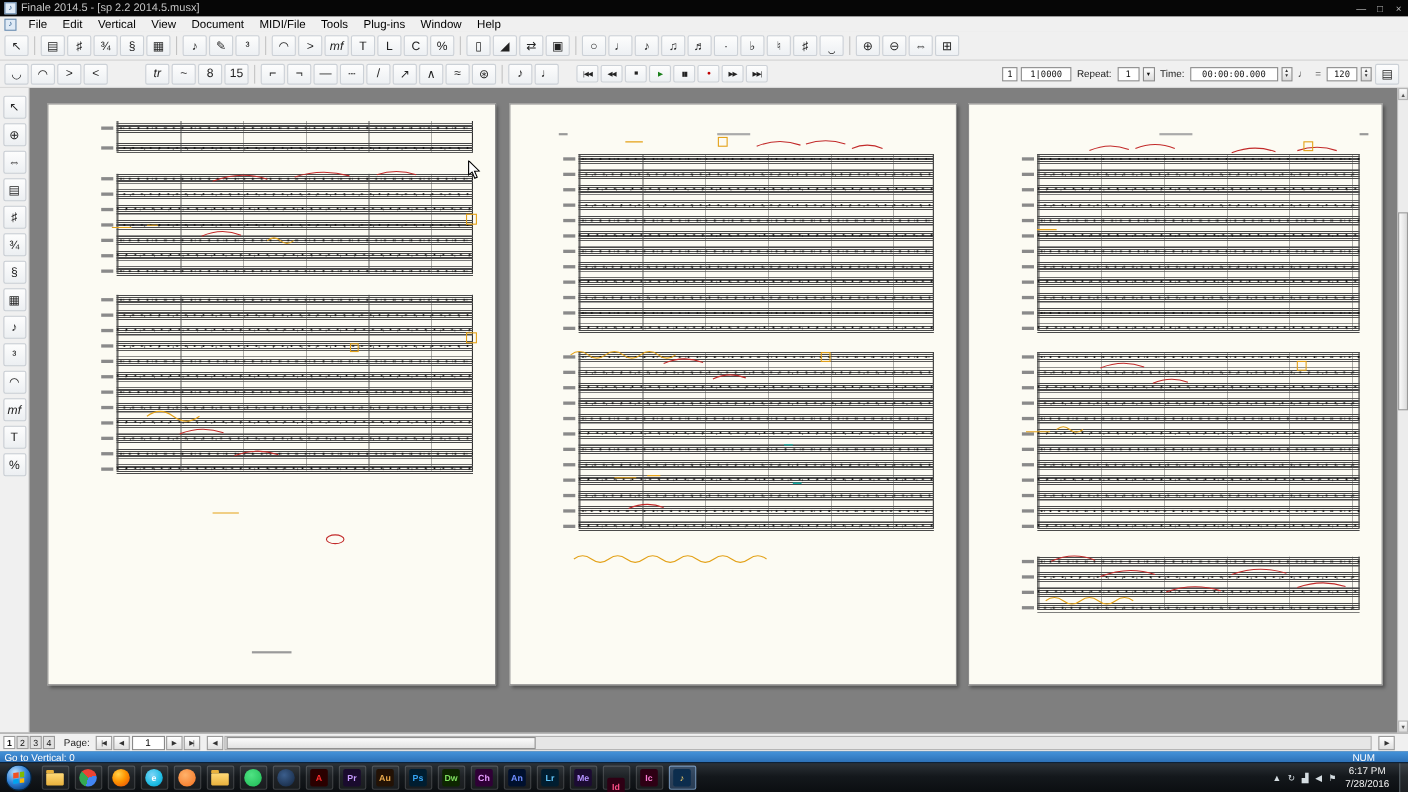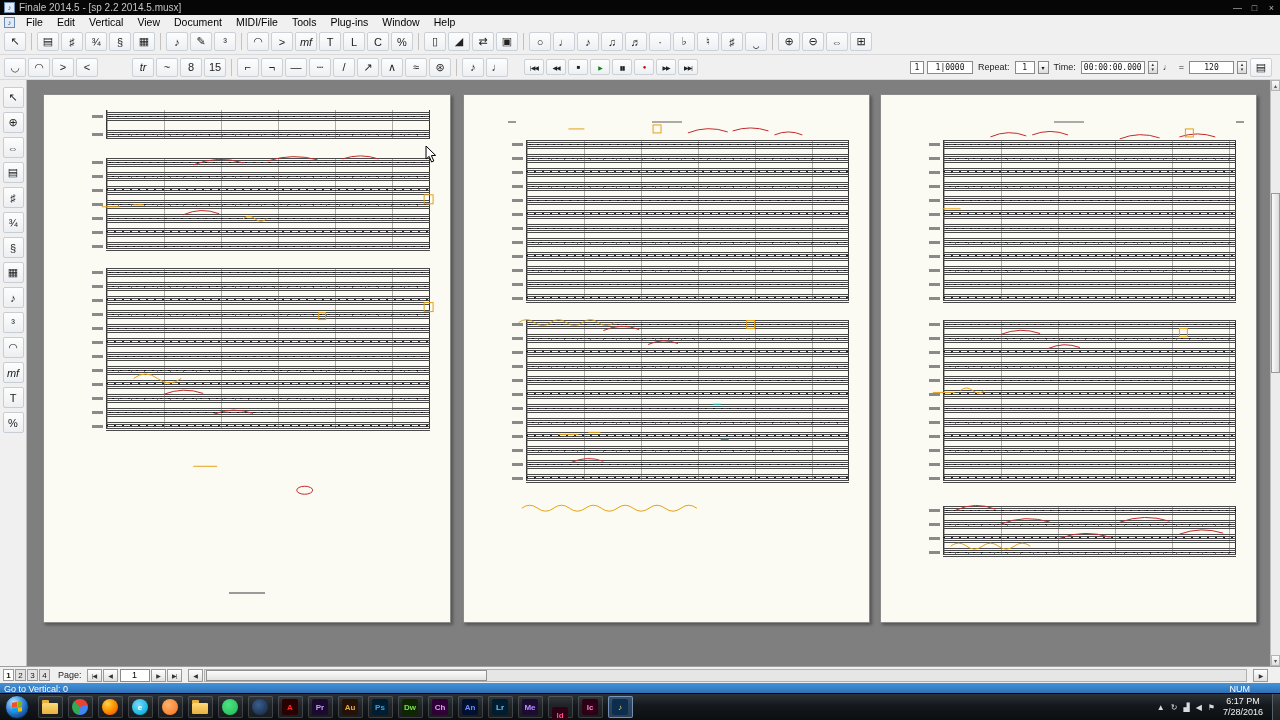--- a/index.html
+++ b/index.html
@@ -27,21 +27,21 @@
   .tbtn{width:22px;height:19px;border:1px solid #ccd1d7;background:linear-gradient(#fdfdfd,#edf0f3);
         border-radius:2px;display:flex;align-items:center;justify-content:center;font-size:11px;color:#222;
         padding:0;box-sizing:border-box;font-family:"Liberation Sans",sans-serif;}
   .tsep{width:1px;height:17px;background:#c2c2c2;margin:0 3px;display:inline-block;}
   .transport{margin-left:16px;}
   .transport .tbtn{width:20px;height:16px;font-size:6px;letter-spacing:-1px;}
   .counters{margin-left:auto;display:flex;align-items:center;padding-right:8px;gap:3px;}
   .lbl{font-size:9px;color:#222;margin:0 2px;white-space:nowrap;}
   .fld{height:13px;border:1px solid #8a8a8a;background:#fff;font-size:8px;display:inline-flex;
        align-items:center;justify-content:center;font-family:"DejaVu Sans Mono",monospace;box-sizing:border-box;}
-  .w12{width:14px}.w44{width:46px}.w20{width:20px}.w62{width:64px}.w26{width:45px}
+  .w12{width:14px}.w44{width:46px}.w20{width:20px}.w62{width:80px}.w26{width:28px}
   .drop{width:11px;height:13px;border:1px solid #8a8a8a;background:linear-gradient(#fff,#dcdcdc);
         font-size:6px;display:inline-flex;align-items:center;justify-content:center;box-sizing:border-box;}
   .spin{width:10px;height:13px;border:1px solid #8a8a8a;background:linear-gradient(#fff,#dadada);
         display:inline-flex;flex-direction:column;box-sizing:border-box;}
   .spin i{font-style:normal;font-size:5px;line-height:5.5px;text-align:center;color:#333;}
   
   #workspace{position:absolute;top:80px;left:0;height:586px;right:0;}
   #palette{position:absolute;left:0;top:0;bottom:0;width:27px;background:#f0f0f0;border-right:1px solid #bdbdbd;
            display:flex;flex-direction:column;align-items:center;padding-top:7px;gap:4px;box-sizing:border-box;}
   .pbtn{width:21px;height:21px;border:1px solid #c8cdd3;background:linear-gradient(#fdfdfd,#eceff2);

